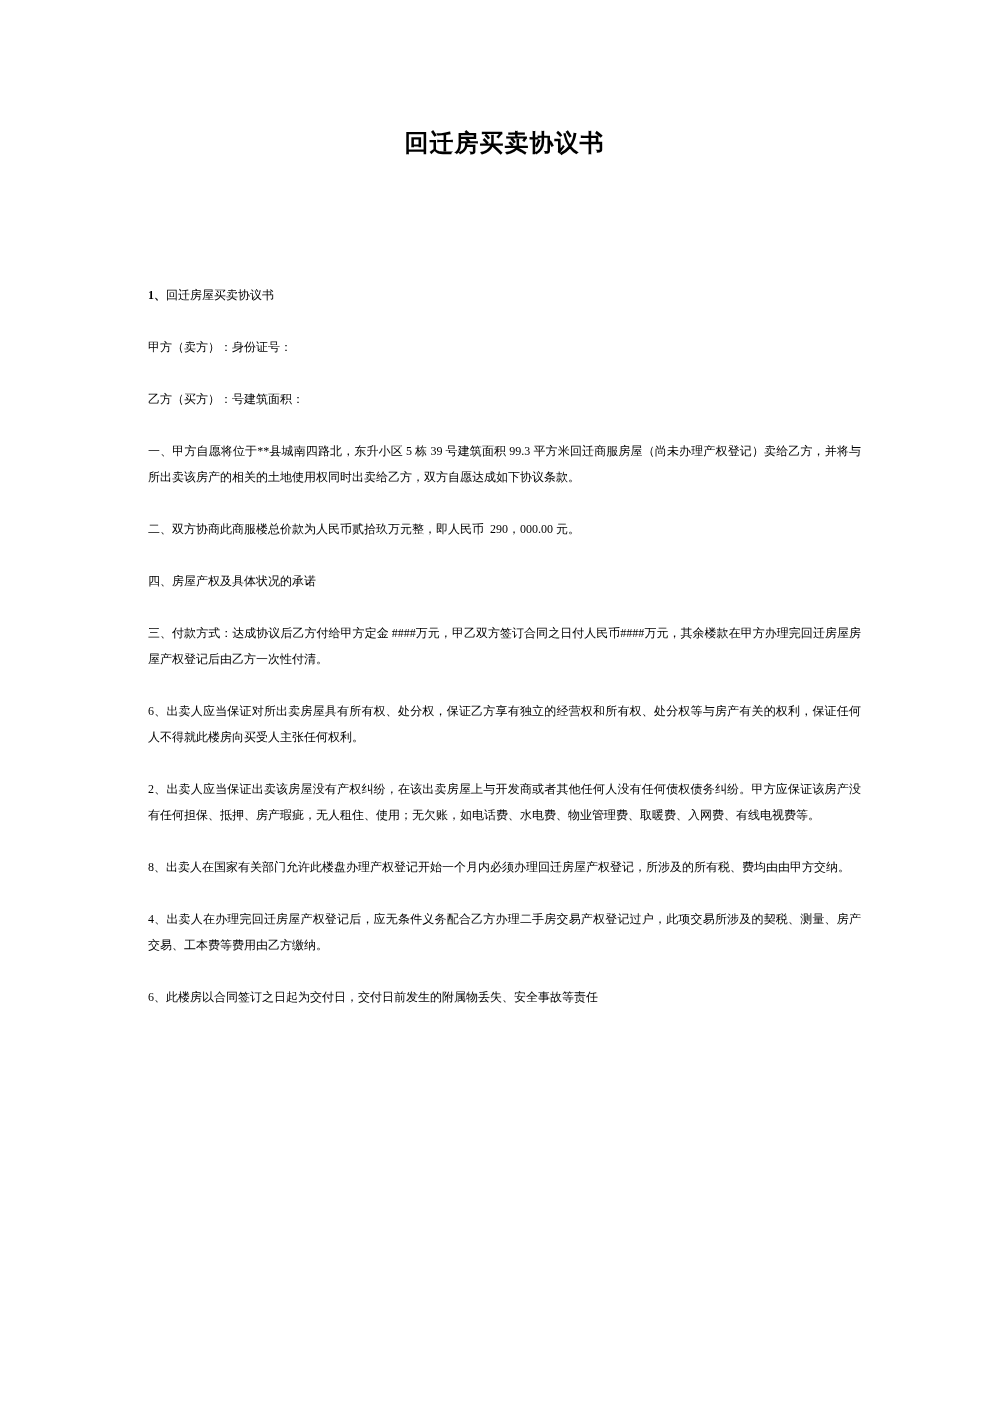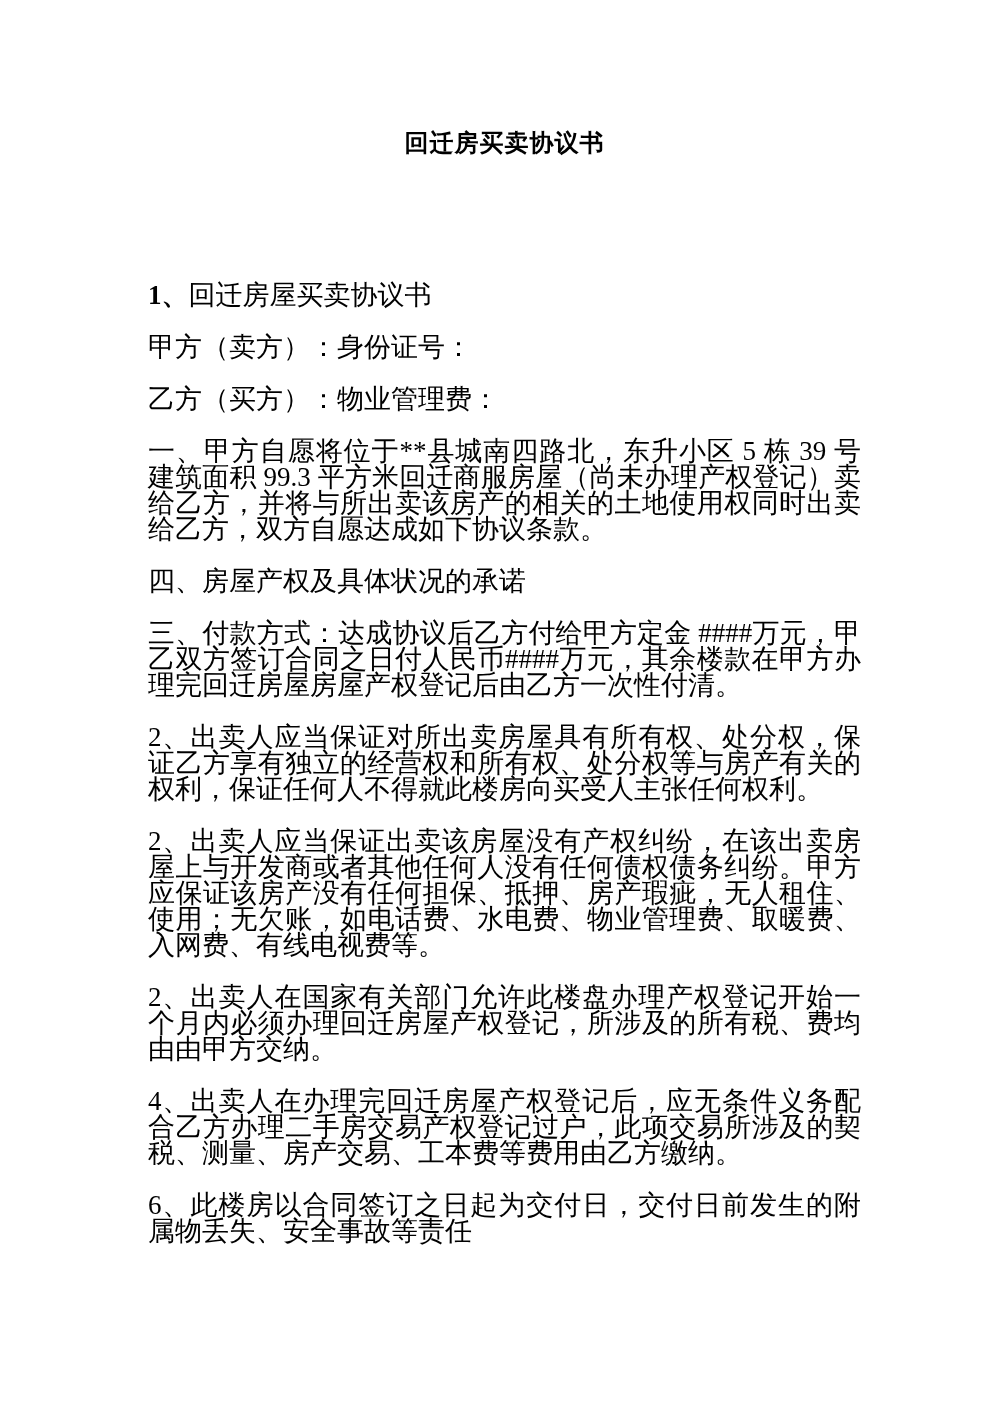--- a/index.html
+++ b/index.html
@@ -24,55 +24,56 @@
   .doc-title {
     margin: 0 0 124px 0;
     font-size: 24px;
     line-height: 30px;
     font-weight: bold;
     text-align: center;
     letter-spacing: 1px;
   }
   .para {
     margin: 0 0 26px 0;
-    font-size: 27px;
+    font-size: 12px;
     line-height: 26px;
     text-align: justify;
     white-space: pre-wrap;
     word-break: break-word;
   }
   .para .num-bold {
     font-weight: bold;
   }
 </style>
 </head>
 <body>
 
 <div class="page">
 
   <h1 class="doc-title">回迁房买卖协议书</h1>
 
   <p class="para"><span class="num-bold">1、</span><span>回迁房屋买卖协议书</span></p>
 
   <p class="para">甲方（卖方）：身份证号：</p>
 
-  <p class="para">乙方（买方）：物业管理费：</p>
+  <p class="para">乙方（买方）：号建筑面积：</p>
 
 
   <p class="para">一、甲方自愿将位于**县城南四路北，东升小区 5 栋 39 号建筑面积 99.3 平方米回迁商服房屋（尚未办理产权登记）卖给乙方，并将与所出卖该房产的相关的土地使用权同时出卖给乙方，双方自愿达成如下协议条款。</p>
 
+  <p class="para">二、双方协商此商服楼总价款为人民币贰拾玖万元整，即人民币  290，000.00 元。</p>
 
   <p class="para">四、房屋产权及具体状况的承诺</p>
 
   <p class="para">三、付款方式：达成协议后乙方付给甲方定金 ####万元，甲乙双方签订合同之日付人民币####万元，其余楼款在甲方办理完回迁房屋房屋产权登记后由乙方一次性付清。</p>
 
-  <p class="para">2、出卖人应当保证对所出卖房屋具有所有权、处分权，保证乙方享有独立的经营权和所有权、处分权等与房产有关的权利，保证任何人不得就此楼房向买受人主张任何权利。</p>
+  <p class="para">6、出卖人应当保证对所出卖房屋具有所有权、处分权，保证乙方享有独立的经营权和所有权、处分权等与房产有关的权利，保证任何人不得就此楼房向买受人主张任何权利。</p>
 
   <p class="para">2、出卖人应当保证出卖该房屋没有产权纠纷，在该出卖房屋上与开发商或者其他任何人没有任何债权债务纠纷。甲方应保证该房产没有任何担保、抵押、房产瑕疵，无人租住、使用；无欠账，如电话费、水电费、物业管理费、取暖费、入网费、有线电视费等。</p>
 
-  <p class="para">2、出卖人在国家有关部门允许此楼盘办理产权登记开始一个月内必须办理回迁房屋产权登记，所涉及的所有税、费均由由甲方交纳。</p>
+  <p class="para">8、出卖人在国家有关部门允许此楼盘办理产权登记开始一个月内必须办理回迁房屋产权登记，所涉及的所有税、费均由由甲方交纳。</p>
 
   <p class="para">4、出卖人在办理完回迁房屋产权登记后，应无条件义务配合乙方办理二手房交易产权登记过户，此项交易所涉及的契税、测量、房产交易、工本费等费用由乙方缴纳。</p>
 
 
   <p class="para">6、此楼房以合同签订之日起为交付日，交付日前发生的附属物丢失、安全事故等责任</p>
 
 </div>
 
 </body></html>

